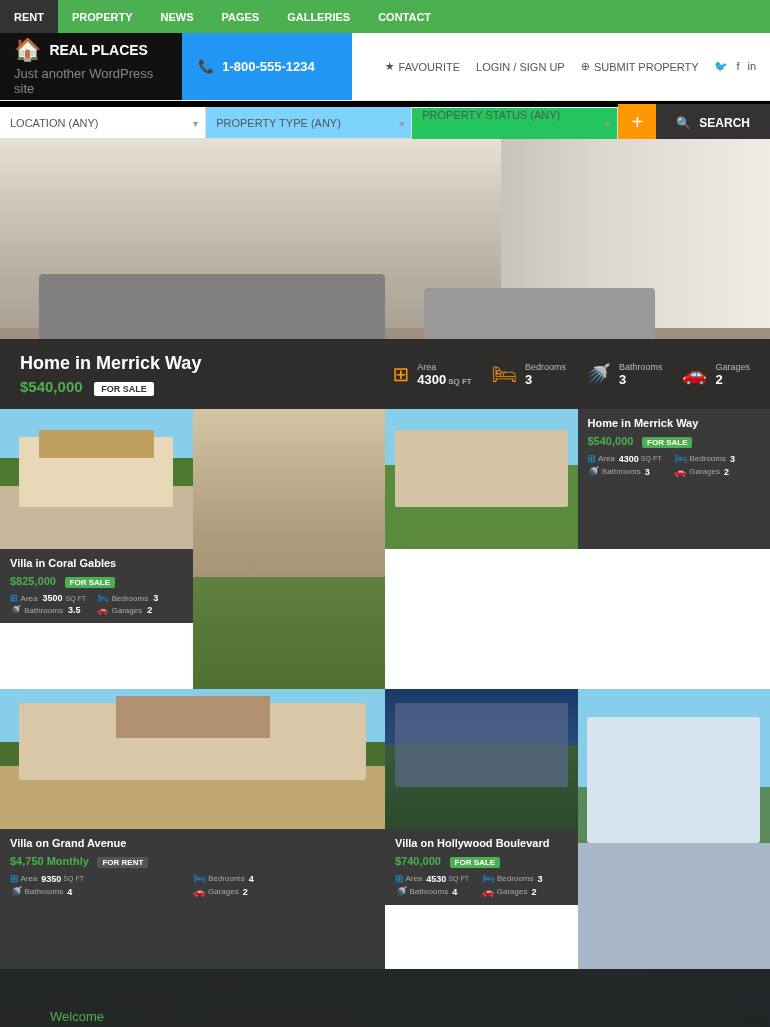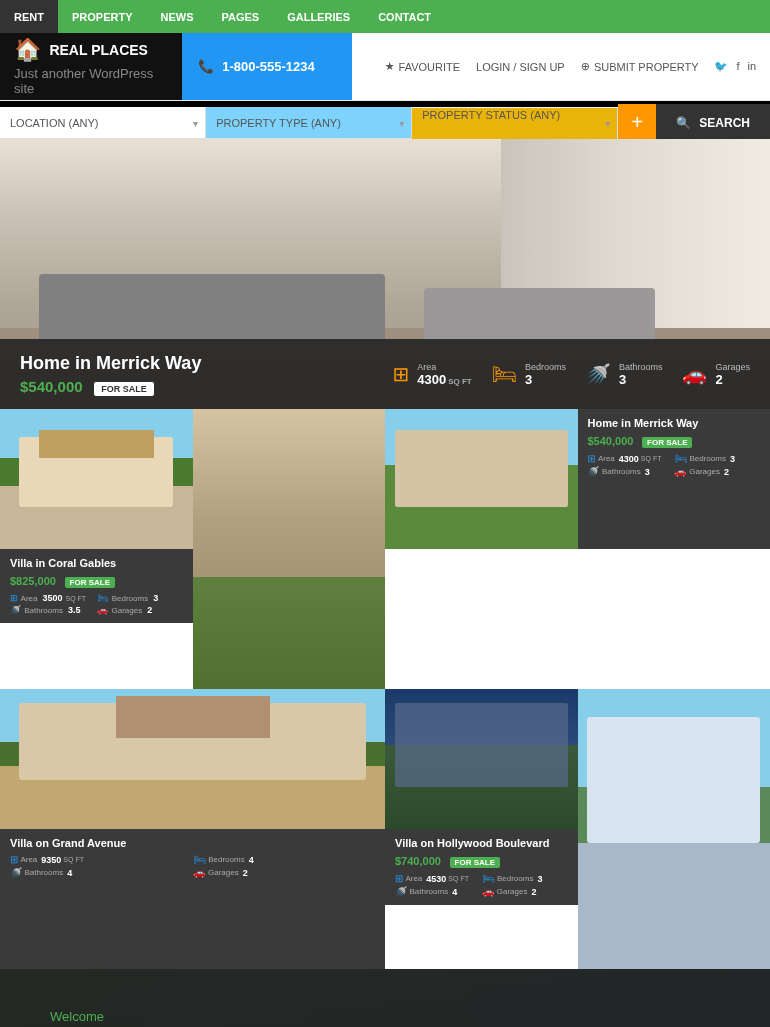--- a/index.html
+++ b/index.html
@@ -56,21 +56,21 @@
     </select>
     <span style="position:absolute;right:8px;top:50%;transform:translateY(-50%);color:#999;font-size:10px;pointer-events:none;">▾</span>
   </div>
   <div style="flex:1;height:100%;position:relative;">
     <select style="width:100%;height:100%;border:none;border-right:1px solid #ddd;background:#7dd3fc;font-size:11px;padding:0 24px 0 10px;color:#555;appearance:none;cursor:pointer;">
       <option>PROPERTY TYPE (ANY)</option>
     </select>
     <span style="position:absolute;right:8px;top:50%;transform:translateY(-50%);color:#999;font-size:10px;pointer-events:none;">▾</span>
   </div>
   <div style="flex:1;height:100%;position:relative;">
-    <select style="width:100%;height:100%;border:none;border-right:1px solid #ddd;background:#eab308;font-size:11px;padding:0 24px 16px 10px;color:#555;appearance:none;cursor:pointer;">
+    <select style="width:100%;height:100%;border:none;border-right:1px solid #ddd;background:#22c55e;font-size:11px;padding:0 24px 16px 10px;color:#555;appearance:none;cursor:pointer;">
       <option>PROPERTY STATUS (ANY)</option>
     </select>
     <span style="position:absolute;right:8px;top:50%;transform:translateY(-50%);color:#999;font-size:10px;pointer-events:none;">▾</span>
   </div>
   <button style="background:#ff9800;border:none;width:38px;height:38px;display:flex;align-items:center;justify-content:center;cursor:pointer;font-size:20px;color:#fff;">+</button>
   <button style="background:#333;border:none;height:38px;padding:0 20px;display:flex;align-items:center;gap:8px;cursor:pointer;color:#fff;font-size:12px;font-weight:bold;">
     <span>🔍</span>
     <span>SEARCH</span>
   </button>
 </div>
@@ -215,20 +215,24 @@
 
 <div style="display:grid;grid-template-columns:1fr 1fr 1fr 1fr;gap:0;background:#fff;">
 
   <div style="grid-column:1/3;overflow:hidden;display:flex;flex-direction:column;">
     <div style="width:100%;height:140px;background:linear-gradient(180deg,#87ceeb 0%,#87ceeb 38%,#4a7030 38%,#4a7030 55%,#c0a870 55%);position:relative;overflow:hidden;">
       <div style="position:absolute;top:10%;left:5%;width:90%;height:55%;background:#d8c8a8;border-radius:3px;"></div>
       <div style="position:absolute;top:5%;left:30%;width:40%;height:30%;background:#b09070;"></div>
     </div>
     <div style="background:#3a3a3a;padding:8px 10px;flex:1;">
       <div style="color:#fff;font-size:11px;font-weight:bold;margin-bottom:4px;">Villa on Grand Avenue</div>
+      <div>
+        <span style="color:#4caf50;font-size:11px;font-weight:bold;">$4,750 Monthly</span>
+        <span style="background:#555;color:#fff;font-size:8px;padding:1px 5px;border-radius:2px;font-weight:bold;margin-left:5px;">FOR RENT</span>
+      </div>
       <div style="display:grid;grid-template-columns:1fr 1fr;gap:2px;margin-top:5px;">
         <div style="display:flex;align-items:center;gap:2px;color:#bbb;font-size:9px;">
           <span style="color:#2196f3;font-size:10px;">⊞</span>
             <span style="color:#aaa;font-size:8px;">Area</span>
             <span style="color:#fff;font-weight:bold;font-size:9px;margin-left:2px;">9350</span>
             <span style="font-size:7px;color:#aaa;">SQ FT</span>
         </div>
         <div style="display:flex;align-items:center;gap:2px;color:#bbb;font-size:9px;">
           <span style="color:#2196f3;font-size:10px;">🛏</span>
             <span style="color:#aaa;font-size:8px;">Bedrooms</span>

